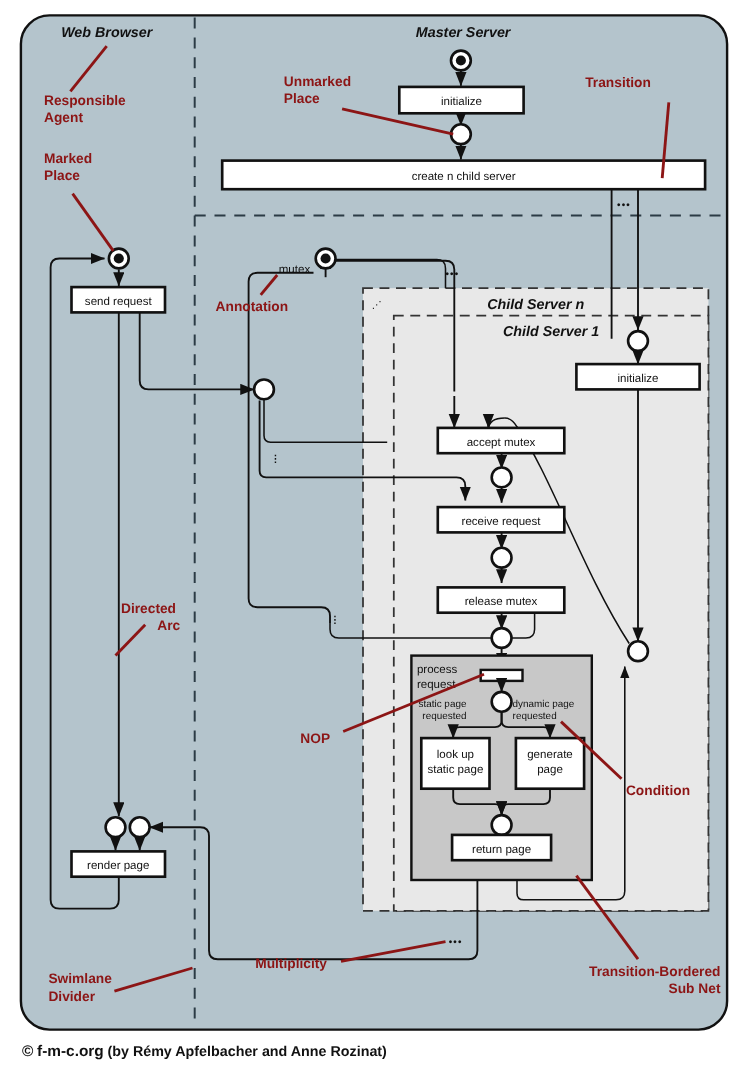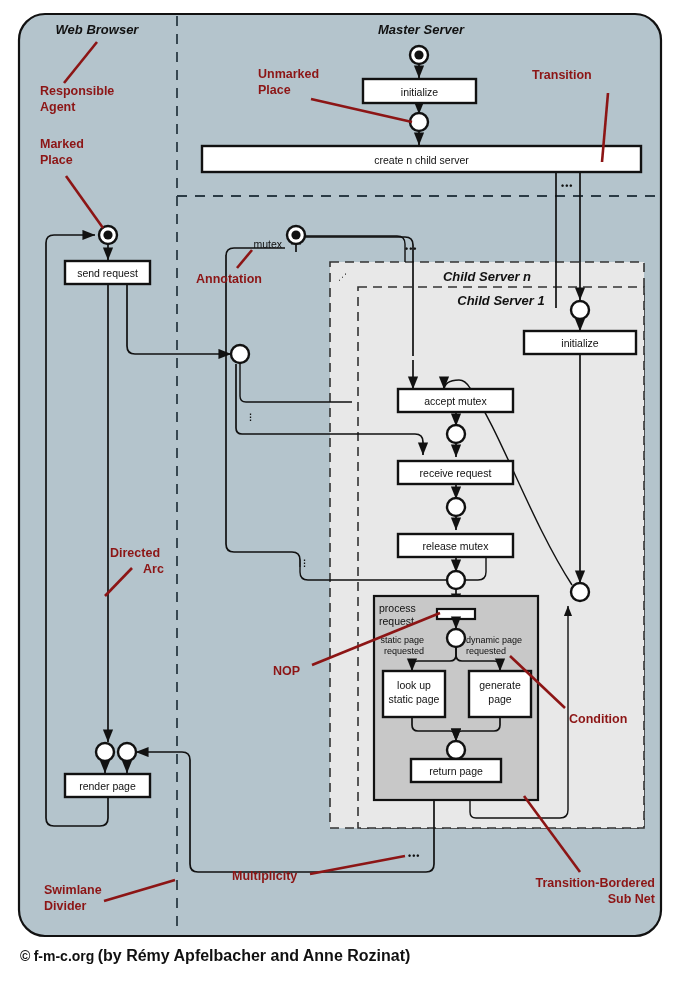--- a/index.html
+++ b/index.html
@@ -8,21 +8,21 @@
   #stage{position:absolute;left:0;top:0;width:679px;height:982px;}
   svg{display:block;}
   .lbl-net{font-family:"Liberation Sans",sans-serif;font-size:10.5px;fill:#111;}
   .lbl-swim{font-family:"Liberation Sans",sans-serif;font-size:13px;font-weight:bold;
             font-style:italic;fill:#111;}
   .lbl-ann{font-family:"Liberation Sans",sans-serif;font-size:12.5px;font-weight:bold;
            fill:#8c1515;}
   .lbl-small{font-family:"Liberation Sans",sans-serif;font-size:9px;fill:#111;}
   .footer{position:absolute;left:20px;top:947px;font-size:12px;color:#111;}
   .footer .big{font-size:14px;font-weight:bold;}
-  .footer .sm{font-size:16px;font-weight:bold;}
+  .footer .sm{font-size:13px;font-weight:bold;}
 </style>
 </head>
 <body>
 
 <div id="stage">
 <svg width="679" height="982" viewBox="0 0 679 982" xmlns="http://www.w3.org/2000/svg">
   <defs>
     <marker id="arrow" markerWidth="9" markerHeight="9" refX="7.4" refY="3" orient="auto" markerUnits="strokeWidth">
       <path d="M0,0 L7.6,3 L0,6 z" fill="#111"></path>
     </marker>

